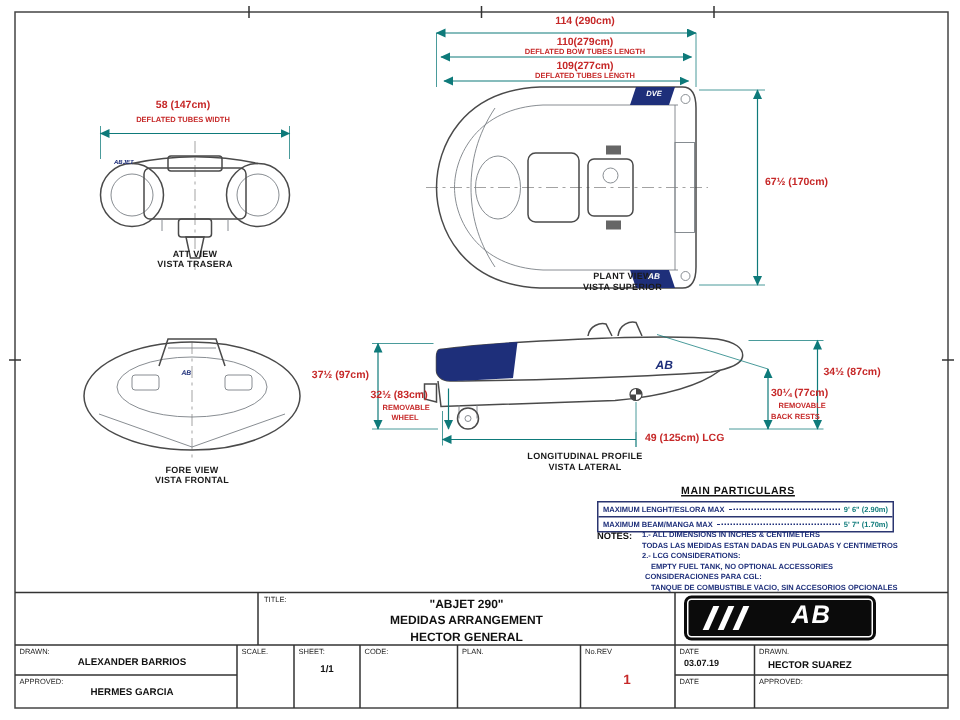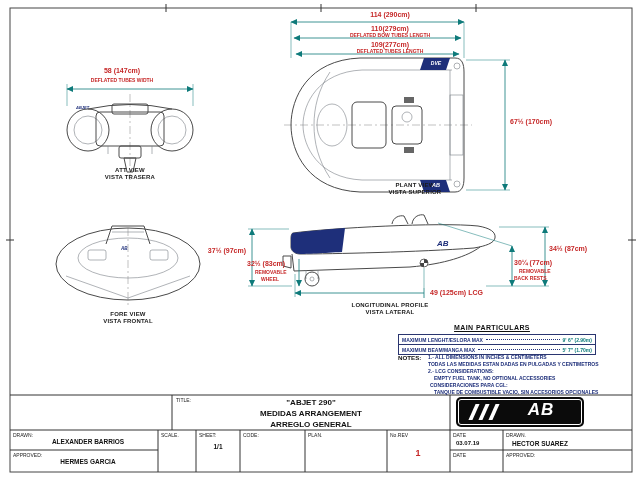--- a/index.html
+++ b/index.html
@@ -214,21 +214,21 @@
   <div class="a note" style="left:428px;top:354px;">1.- ALL DIMENSIONS IN INCHES &amp; CENTIMETERS</div>
   <div class="a note" style="left:428px;top:361px;">TODAS LAS MEDIDAS ESTAN DADAS EN PULGADAS Y CENTIMETROS</div>
   <div class="a note" style="left:428px;top:368px;">2.- LCG CONSIDERATIONS:</div>
   <div class="a note" style="left:434px;top:375px;">EMPTY FUEL TANK, NO OPTIONAL ACCESSORIES</div>
   <div class="a note" style="left:430px;top:382px;">CONSIDERACIONES PARA CGL:</div>
   <div class="a note" style="left:434px;top:389px;">TANQUE DE COMBUSTIBLE VACIO, SIN ACCESORIOS OPCIONALES</div>
 
   <div class="a lbl5" style="left:176px;top:397px;">TITLE:</div>
   <div class="a ctr" style="left:311px;top:398px;font-size:8px;font-weight:bold;color:#111;">"ABJET 290"</div>
   <div class="a ctr" style="left:311px;top:409px;font-size:8px;font-weight:bold;color:#111;">MEDIDAS ARRANGEMENT</div>
-  <div class="a ctr" style="left:311px;top:420px;font-size:8px;font-weight:bold;color:#111;">ARREGLO GENERAL</div>
+  <div class="a ctr" style="left:311px;top:420px;font-size:8px;font-weight:bold;color:#111;">HECTOR GENERAL</div>
 
   <div class="a" style="left:456px;top:397px;width:128px;height:30px;background:#0b0b0b;border-radius:5px;">
     <div style="position:absolute;inset:2px;border:1px solid #fff;border-radius:3px;"></div>
     <div style="position:absolute;left:16px;top:7px;width:4px;height:16px;background:#fff;transform:skewX(-24deg);"></div>
     <div style="position:absolute;left:26px;top:7px;width:4px;height:16px;background:#fff;transform:skewX(-24deg);"></div>
     <div style="position:absolute;left:36px;top:7px;width:4px;height:16px;background:#fff;transform:skewX(-24deg);"></div>
     <div style="position:absolute;left:50px;top:3px;right:8px;text-align:center;color:#fff;font-size:17px;font-weight:bold;font-style:italic;letter-spacing:1px;">AB</div>
   </div>
 
   <div class="a lbl5" style="left:13px;top:432px;">DRAWN:</div>

